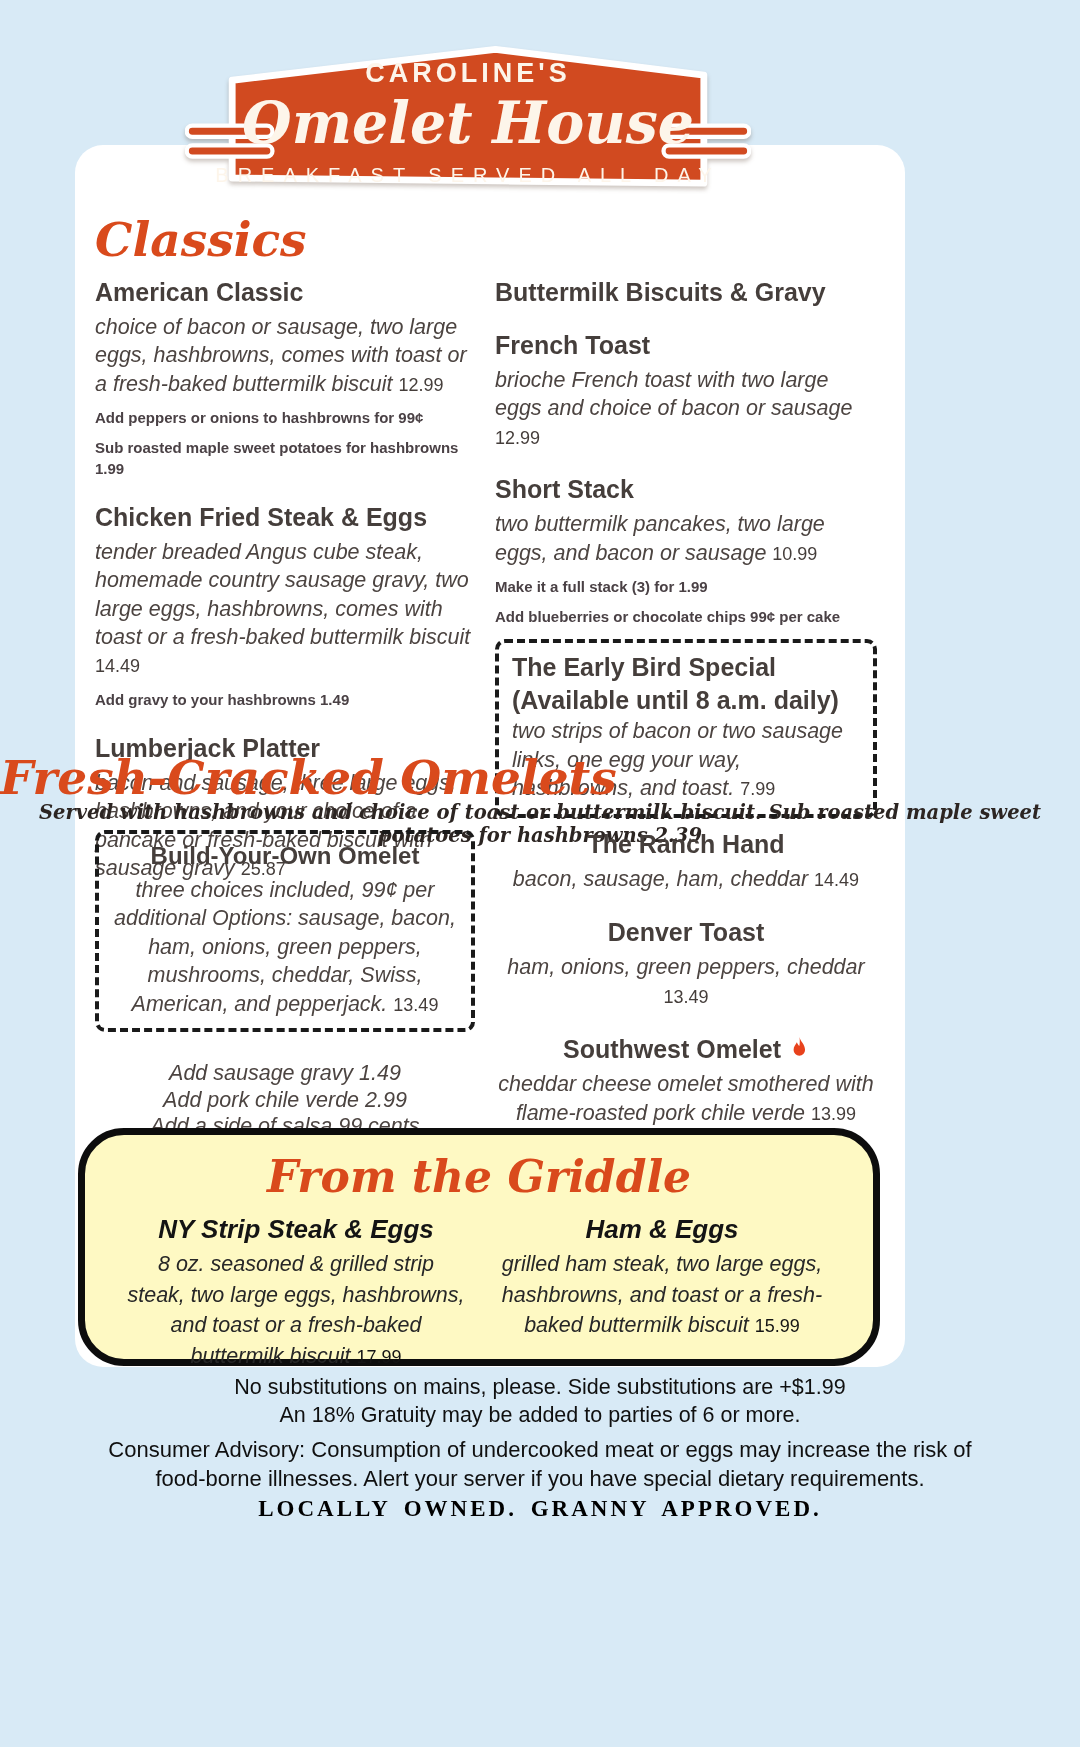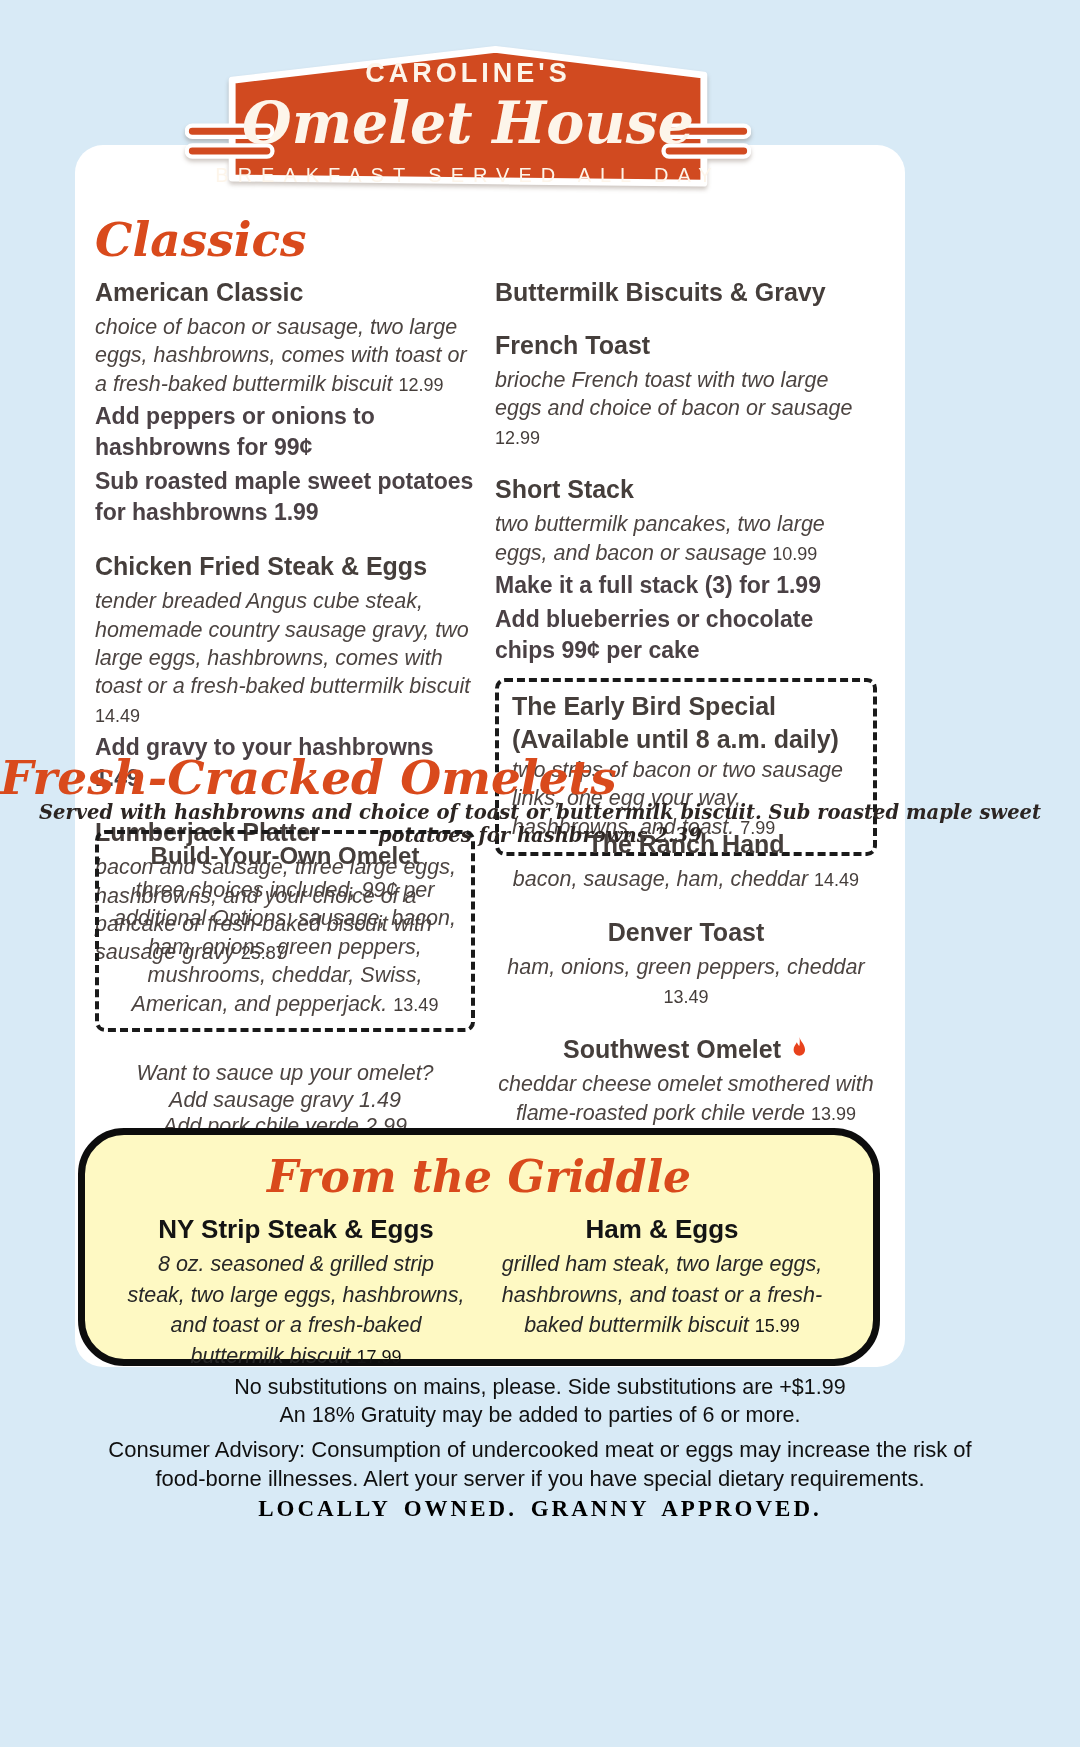--- a/index.html
+++ b/index.html
@@ -25,21 +25,21 @@
   .badge-title { font-family:"DejaVu Serif", serif; font-style:italic; font-weight:bold;
                  font-size:57px; line-height:64px; margin-top:2px; }
   .badge-tagline { font-size:20px; letter-spacing:9px; margin-top:9px; }
   
   .script-head { font-family:"DejaVu Serif", serif; font-style:italic; font-weight:bold;
                  color:#d94a1c; }
   .item { margin-bottom:24px; }
   .item-name { font-size:25px; font-weight:bold; color:#453e3b; margin-bottom:6px; }
   .item-desc { font-size:21.5px; font-style:italic; color:#4c4441; line-height:1.32; }
   .price { font-style:normal; font-weight:normal; font-size:18px; color:#453e3b; white-space:nowrap; }
-  .addon { font-size:23px; font-weight:bold; color:#4a4145; line-height:1.35; margin-top:3px; }
+  .addon { font-size:15px; font-weight:bold; color:#4a4145; line-height:1.35; margin-top:10px; }
   .addon:first-of-type { margin-top:6px; }
   .dashed-box { border:4px dashed #1a1a1a; border-radius:10px; }
   
   .classics-head { position:absolute; left:95px; top:212px; font-size:47px; }
   .classics-grid { position:absolute; left:95px; top:278px; width:782px; display:flex; gap:20px; }
   .col-l { width:380px; flex:none; }
   .col-r { width:382px; flex:none; }
   .early-bird { padding:9px 13px 11px; margin-top:12px; }
   .early-bird .item-name { margin-bottom:2px; line-height:1.22; }
   
@@ -55,21 +55,21 @@
                 color:#4c4441; line-height:1.24; }
   .om-item { margin-bottom:25px; text-align:center; }
   .flame { display:inline-block; width:19px; height:24px; margin-left:9px; vertical-align:-3px; }
   .flame svg { width:100%; height:100%; fill:#e8421c; }
   
   .griddle-box { position:absolute; left:78px; top:1128px; width:802px; height:238px;
                  background:#fef9c3; border:7px solid #0d0d0d; border-radius:46px; z-index:2; }
   .griddle-head { text-align:center; font-size:44px; margin-top:16px; }
   .griddle-grid { display:flex; margin-top:12px; padding:0 28px; }
   .griddle-grid > div { flex:1; text-align:center; padding:0 14px; }
-  .griddle-grid .item-name { font-size:26px; color:#141414; margin-bottom:4px; }
+  .griddle-grid .item-name { font-size:26px; color:#141414; margin-bottom:4px;font-style:italic; }
   .griddle-grid .item-desc { color:#272727; line-height:1.42; }
   .griddle-grid .price { color:#141414; }
   
   .footer-notes { position:absolute; left:0; top:1374px; width:100%; text-align:center;
                   font-size:21.5px; color:#101010; line-height:1.28; }
   .footer-advisory { position:absolute; left:100px; top:1436px; width:880px; text-align:center;
                      font-size:22px; color:#101010; line-height:1.3; }
   .footer-tagline { position:absolute; left:0; top:1496px; width:100%; text-align:center;
                     font-family:"Liberation Serif", serif; font-weight:bold; font-size:23px;
                     letter-spacing:3px; word-spacing:5px; color:#000; }
@@ -144,21 +144,20 @@
 <div class="omelets-head script-head">Fresh-Cracked Omelets</div>
 <div class="omelets-sub">Served with hashbrowns and choice of toast or buttermilk biscuit. Sub roasted maple sweet potatoes for hashbrowns 2.39</div>
 
 <div class="omelets-grid">
   <div class="col-l">
     <div class="dashed-box build-box center">
       <div class="item-name">Build-Your-Own Omelet</div>
       <div class="item-desc"><span>three choices included, 99¢ per additional Options: sausage, bacon, ham, onions, green peppers, mushrooms, cheddar, Swiss, American, and pepperjack.</span> <span class="price">13.49</span></div>
     </div>
     <div class="sauce-note">
-      <div>Want to sauce up your omelet?</div>
       <div>Add sausage gravy 1.49</div>
       <div>Add pork chile verde 2.99</div>
       <div>Add a side of salsa 99 cents</div>
     </div>
   </div>
   <div class="col-r">
     <div class="om-item">
       <div class="item-name">The Ranch Hand</div>
       <div class="item-desc"><span>bacon, sausage, ham, cheddar</span> <span class="price">14.49</span></div>
     </div>

